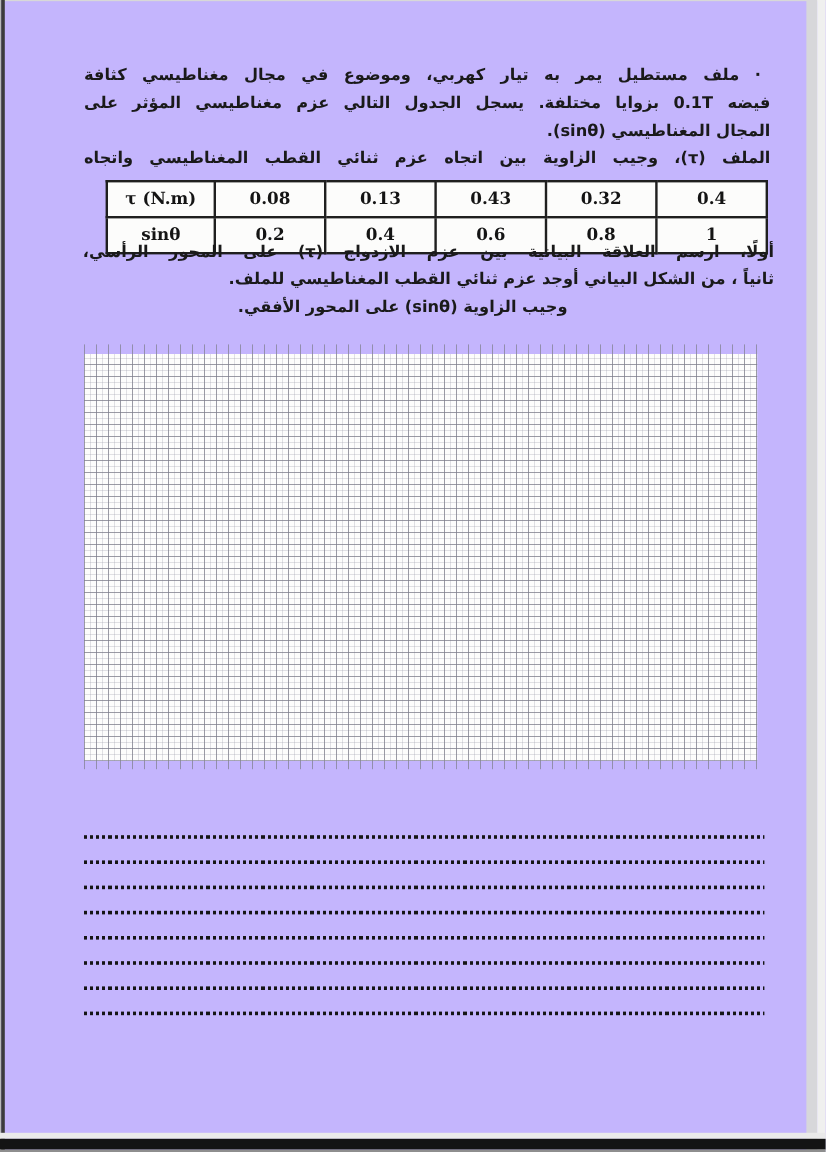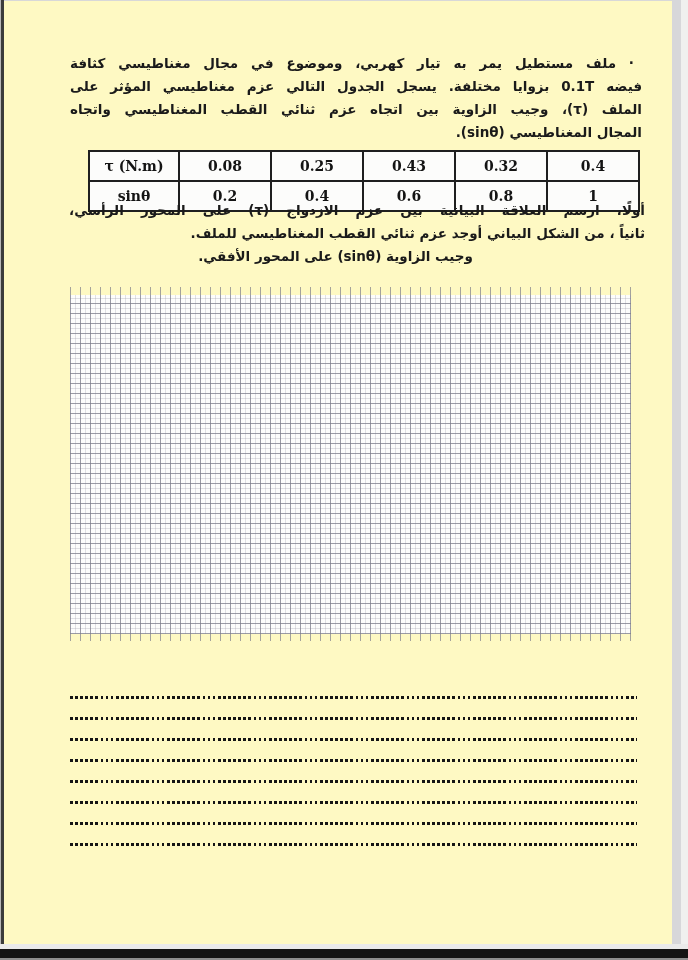--- a/index.html
+++ b/index.html
@@ -3,21 +3,21 @@
 <meta charset="utf-8">
 <style>
   * { margin:0; padding:0; box-sizing:border-box; }
   html,body { width:688px; height:960px; }
   body {
     font-family:"DejaVu Sans", sans-serif;
     background:#fbfbfa;
     position:relative;
     overflow:hidden;
   }
-  .page { position:absolute; inset:0; background:#fef9c3; }
+  .page { position:absolute; inset:0; background:#c4b5fd; }
 
   
   .edge-left-light { position:absolute; left:0; top:0; width:1px; height:100%; background:#b9b9b9; }
   .edge-left-dark  { position:absolute; left:1px; top:0; width:3px; height:100%; background:#3c3c3c; }
   .edge-top        { position:absolute; left:0; top:0; width:100%; height:1px; background:#d8d8d8; }
   .edge-right-band { position:absolute; left:672px; top:0; width:9px; height:100%; background:#d7d7da; }
   .edge-right-far  { position:absolute; left:681px; top:0; width:7px; height:100%; background:#f0f0ef; }
   .edge-bottom-light { position:absolute; left:0; top:944px; width:100%; height:5px; background:#eaeaea; z-index:5; }
   .edge-bottom-dark  { position:absolute; left:0; top:949px; width:100%; height:9px; background:#141414; z-index:6; }
   .edge-bottom-gray  { position:absolute; left:0; top:958px; width:100%; height:2px; background:#8e8e8e; z-index:6; }
@@ -83,31 +83,31 @@
   }
 </style>
 </head>
 <body>
 
 <div class="page">
 
   <div class="para problem-text">
     <div class="p-line first">· ملف مستطيل يمر به تيار كهربي، وموضوع في مجال مغناطيسي كثافة</div>
     <div class="p-line">فيضه 0.1T بزوايا مختلفة. يسجل الجدول التالي عزم مغناطيسي المؤثر على</div>
+    <div class="p-line short">المجال المغناطيسي (sinθ).</div>
     <div class="p-line">الملف (τ)، وجيب الزاوية بين اتجاه عزم ثنائي القطب المغناطيسي واتجاه</div>
-    <div class="p-line short">المجال المغناطيسي (sinθ).</div>
   </div>
 
   <div class="data-table-wrap">
     <table class="data-table">
       <tbody>
           <tr>
         <td class="hdr-col">τ (N.m)</td>
         <td class="val-col">0.08</td>
-        <td class="val-col">0.25</td>
+        <td class="val-col">0.13</td>
         <td class="val-col">0.43</td>
         <td class="val-col">0.32</td>
         <td class="val-col">0.4</td>
       </tr>
       <tr>
         <td class="hdr-col">sinθ</td>
         <td class="val-col">0.2</td>
         <td class="val-col">0.4</td>
         <td class="val-col">0.6</td>
         <td class="val-col">0.8</td>

